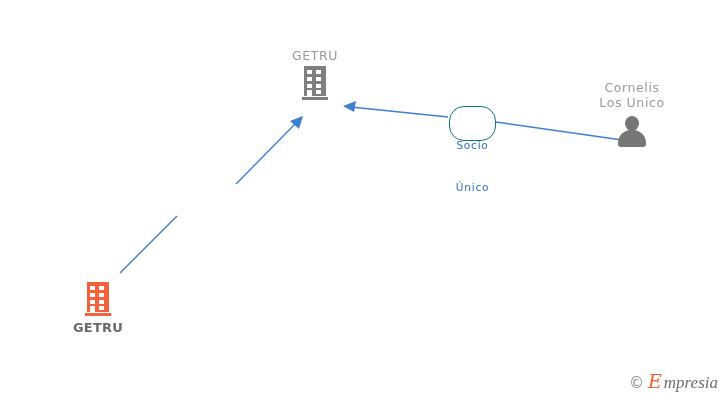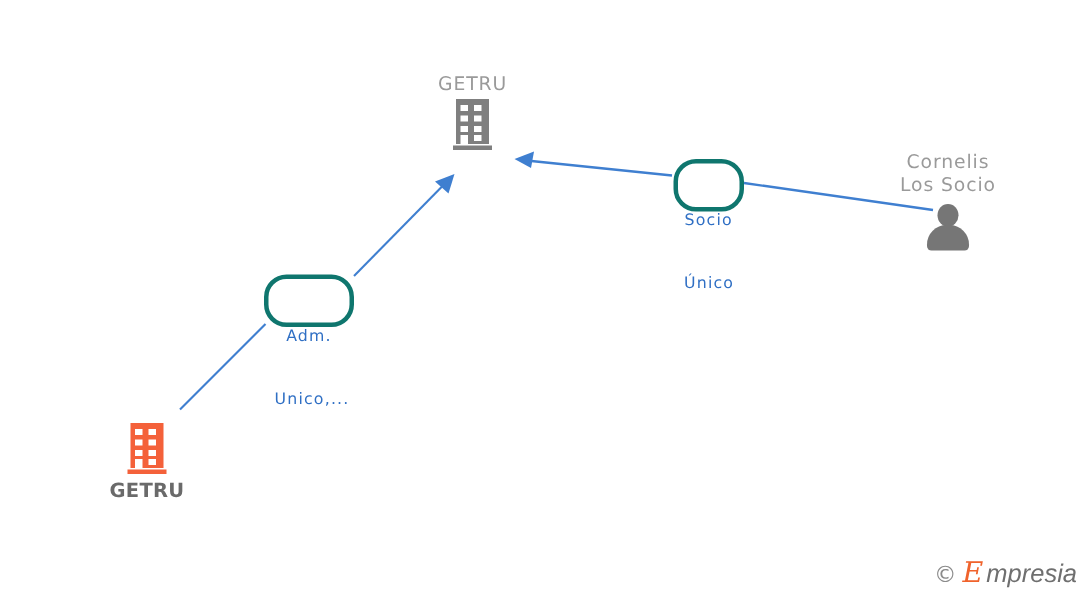--- a/index.html
+++ b/index.html
@@ -115,21 +115,21 @@
     height: 17px;
     border-radius: 13px 13px 3px 3px;
     background: currentColor;
   }
 
   
   .chip {
     position: absolute;
     box-sizing: border-box;
     background: #ffffff;
-    border: 3px solid #0f766e;
+    border: 1px solid #0f766e;
     border-radius: 15px;
     color: #2f6fc4;
     font-family: "DejaVu Sans", sans-serif;
     font-size: 10.5px;
     line-height: 14px;
     letter-spacing: 0.8px;
     text-align: center;
     padding: 3px 4px 2px 4px;
     white-space: pre;
   }
@@ -149,21 +149,21 @@
     color: #8b8b8b;
   }
   .wm-e {
     font-family: "DejaVu Serif", serif;
     font-style: italic;
     font-size: 19px;
     color: #f0632c;
     line-height: 1;
   }
   .wm-rest {
-    font-family: Liberation Sans, sans-serif;
+    font-family: Liberation Serif, serif;
     font-style: italic;
     font-size: 17px;
     color: #6f6f6f;
     line-height: 1;
     margin-left: -2px;
   }
 </style>
 </head>
 <body>
 
@@ -191,23 +191,23 @@
       <div class="win c1 r2"></div>
       <div class="win c2 r2"></div>
       <div class="win c1 r3"></div>
       <div class="win c2 r3"></div>
       <div class="door"></div>
       <div class="win door2"></div>
       <div class="bld-base"></div>
     </div>
   </div>
 
-  <div class="node" style="left:552px; top:100px; width:160px;">
+  <div class="node" style="left:552px; top:80px; width:160px;">
     <div class="node-label">Cornelis</div>
-    <div class="node-label">Los Socio</div>
+    <div class="node-label">Los Unico</div>
     <div class="person" style="color:#767676; margin-top:6px;">
       <div class="person-head"></div>
       <div class="person-body"></div>
     </div>
   </div>
 
   <div class="node" style="left:18px; top:282px; width:160px;">
     <div class="building" style="color:#f4613a;">
       <div class="bld-body"></div>
       <div class="win c1 r1"></div>
@@ -221,24 +221,20 @@
       <div class="bld-base"></div>
     </div>
     <div class="node-label strong" style="margin-top:4px;">GETRU</div>
   </div>
 
   <div class="chip" style="left:449px; top:106px; width:47px; height:35px;">
     <div>Socio</div>
     <div>Único</div>
   </div>
 
-  <div class="chip" style="left:176px; top:183px; width:60px; height:35px;">
-    <div>Adm.</div>
-    <div>Unico,...</div>
-  </div>
 
   <div id="watermark">
     <span class="wm-c">©</span>
     <span class="wm-e">E</span>
     <span class="wm-rest">mpresia</span>
   </div>
 
 </div>
 
 </body></html>

